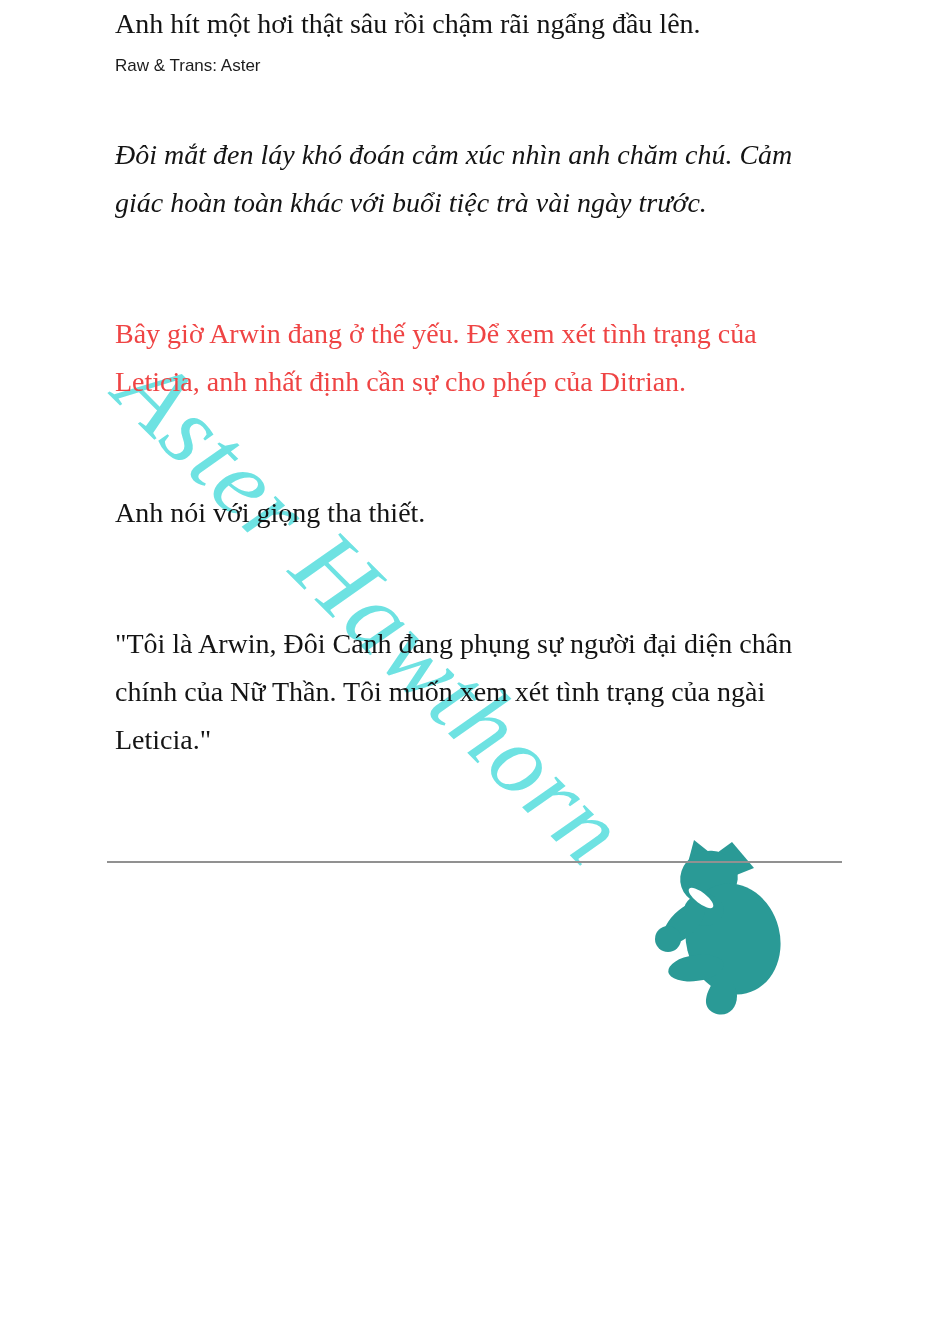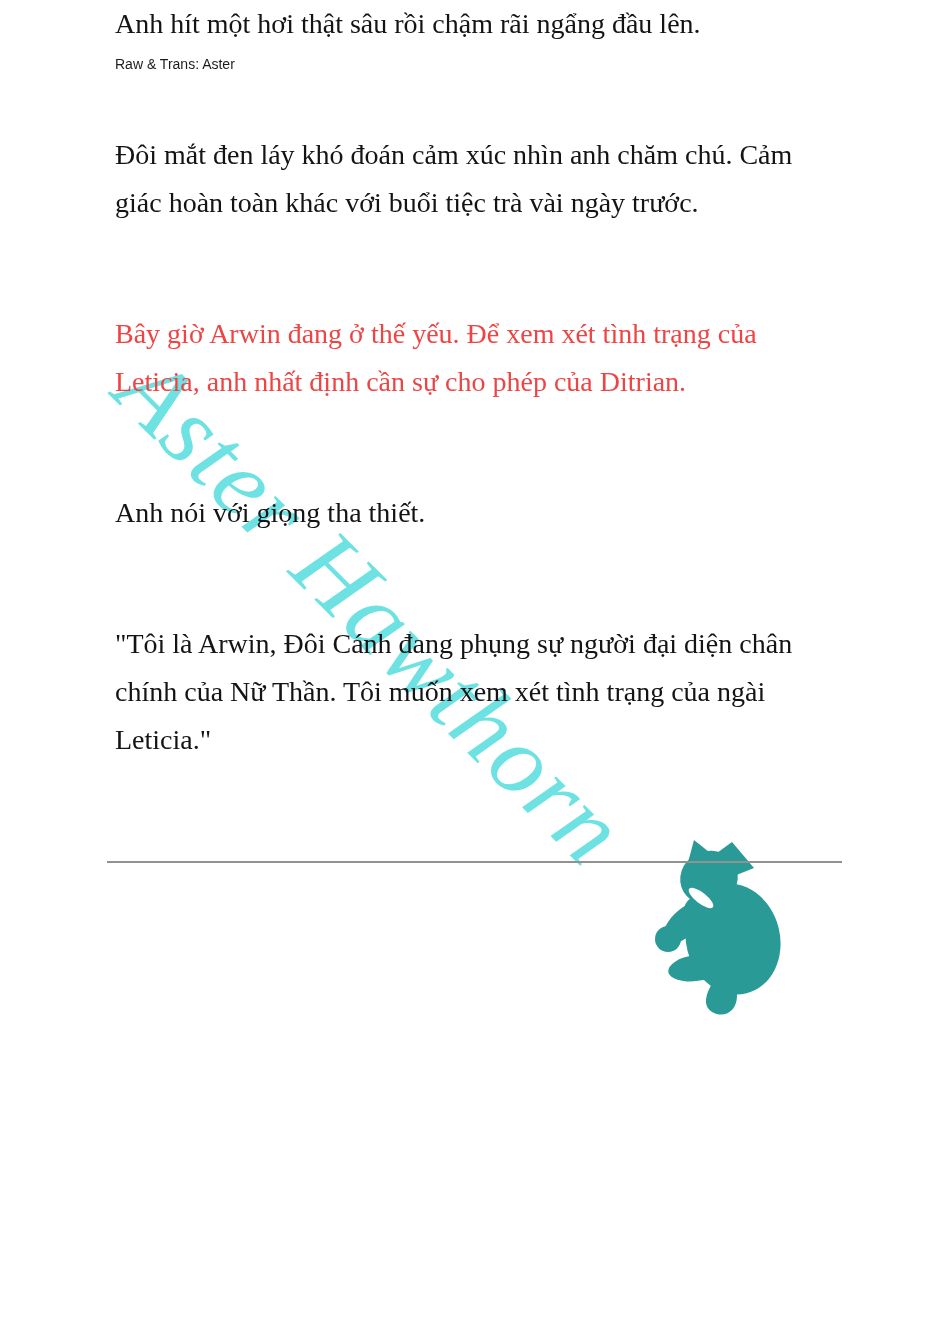--- a/index.html
+++ b/index.html
@@ -13,21 +13,21 @@
     height: 1343px;
     background: #ffffff;
     overflow: hidden;
     font-family: "Liberation Serif", serif;
   }
   .credits {
     position: absolute;
     left: 115px;
     top: 56px;
     font-family: "Liberation Sans", sans-serif;
-    font-size: 14px;
+    font-size: 17px;
     color: #1c1c1c;
     z-index: 3;
   }
   .watermark {
     position: absolute;
     left: 170px;
     top: 338px;
     transform-origin: 0 0;
     transform: rotate(45deg);
     font-family: "Liberation Serif", serif;
@@ -96,21 +96,21 @@
       <ellipse cx="44" cy="132" rx="28" ry="13" transform="rotate(-8 44 132)"></ellipse>
 
       <path d="M 64 142 C 52 158 50 172 62 177 C 74 182 85 174 85 160 C 85 152 80 146 76 142 Z"></path>
     </g>
 
     <ellipse cx="49" cy="62" rx="15" ry="5.5" transform="rotate(38 49 62)" fill="#ffffff"></ellipse>
   </svg>
 
   <div class="content">
     <p style="color: rgb(20, 20, 20);">Anh hít một hơi thật sâu rồi chậm rãi ngẩng đầu lên.</p>
-    <p style="color: rgb(20, 20, 20);">Đôi mắt đen láy khó đoán cảm xúc nhìn anh chăm chú. Cảm
+    <p style="color: rgb(20, 20, 20); font-style: italic;">Đôi mắt đen láy khó đoán cảm xúc nhìn anh chăm chú. Cảm
 giác hoàn toàn khác với buổi tiệc trà vài ngày trước.</p>
     <p style="color: #ef4444;">Bây giờ Arwin đang ở thế yếu. Để xem xét tình trạng của
 Leticia, anh nhất định cần sự cho phép của Ditrian.</p>
     <p style="color: rgb(20, 20, 20);">Anh nói với giọng tha thiết.</p>
     <p style="color: rgb(20, 20, 20);">"Tôi là Arwin, Đôi Cánh đang phụng sự người đại diện chân
 chính của Nữ Thần. Tôi muốn xem xét tình trạng của ngài
 Leticia."</p>
     <div class="divider" style="background: rgb(145, 145, 145);"></div>
   </div>
 

